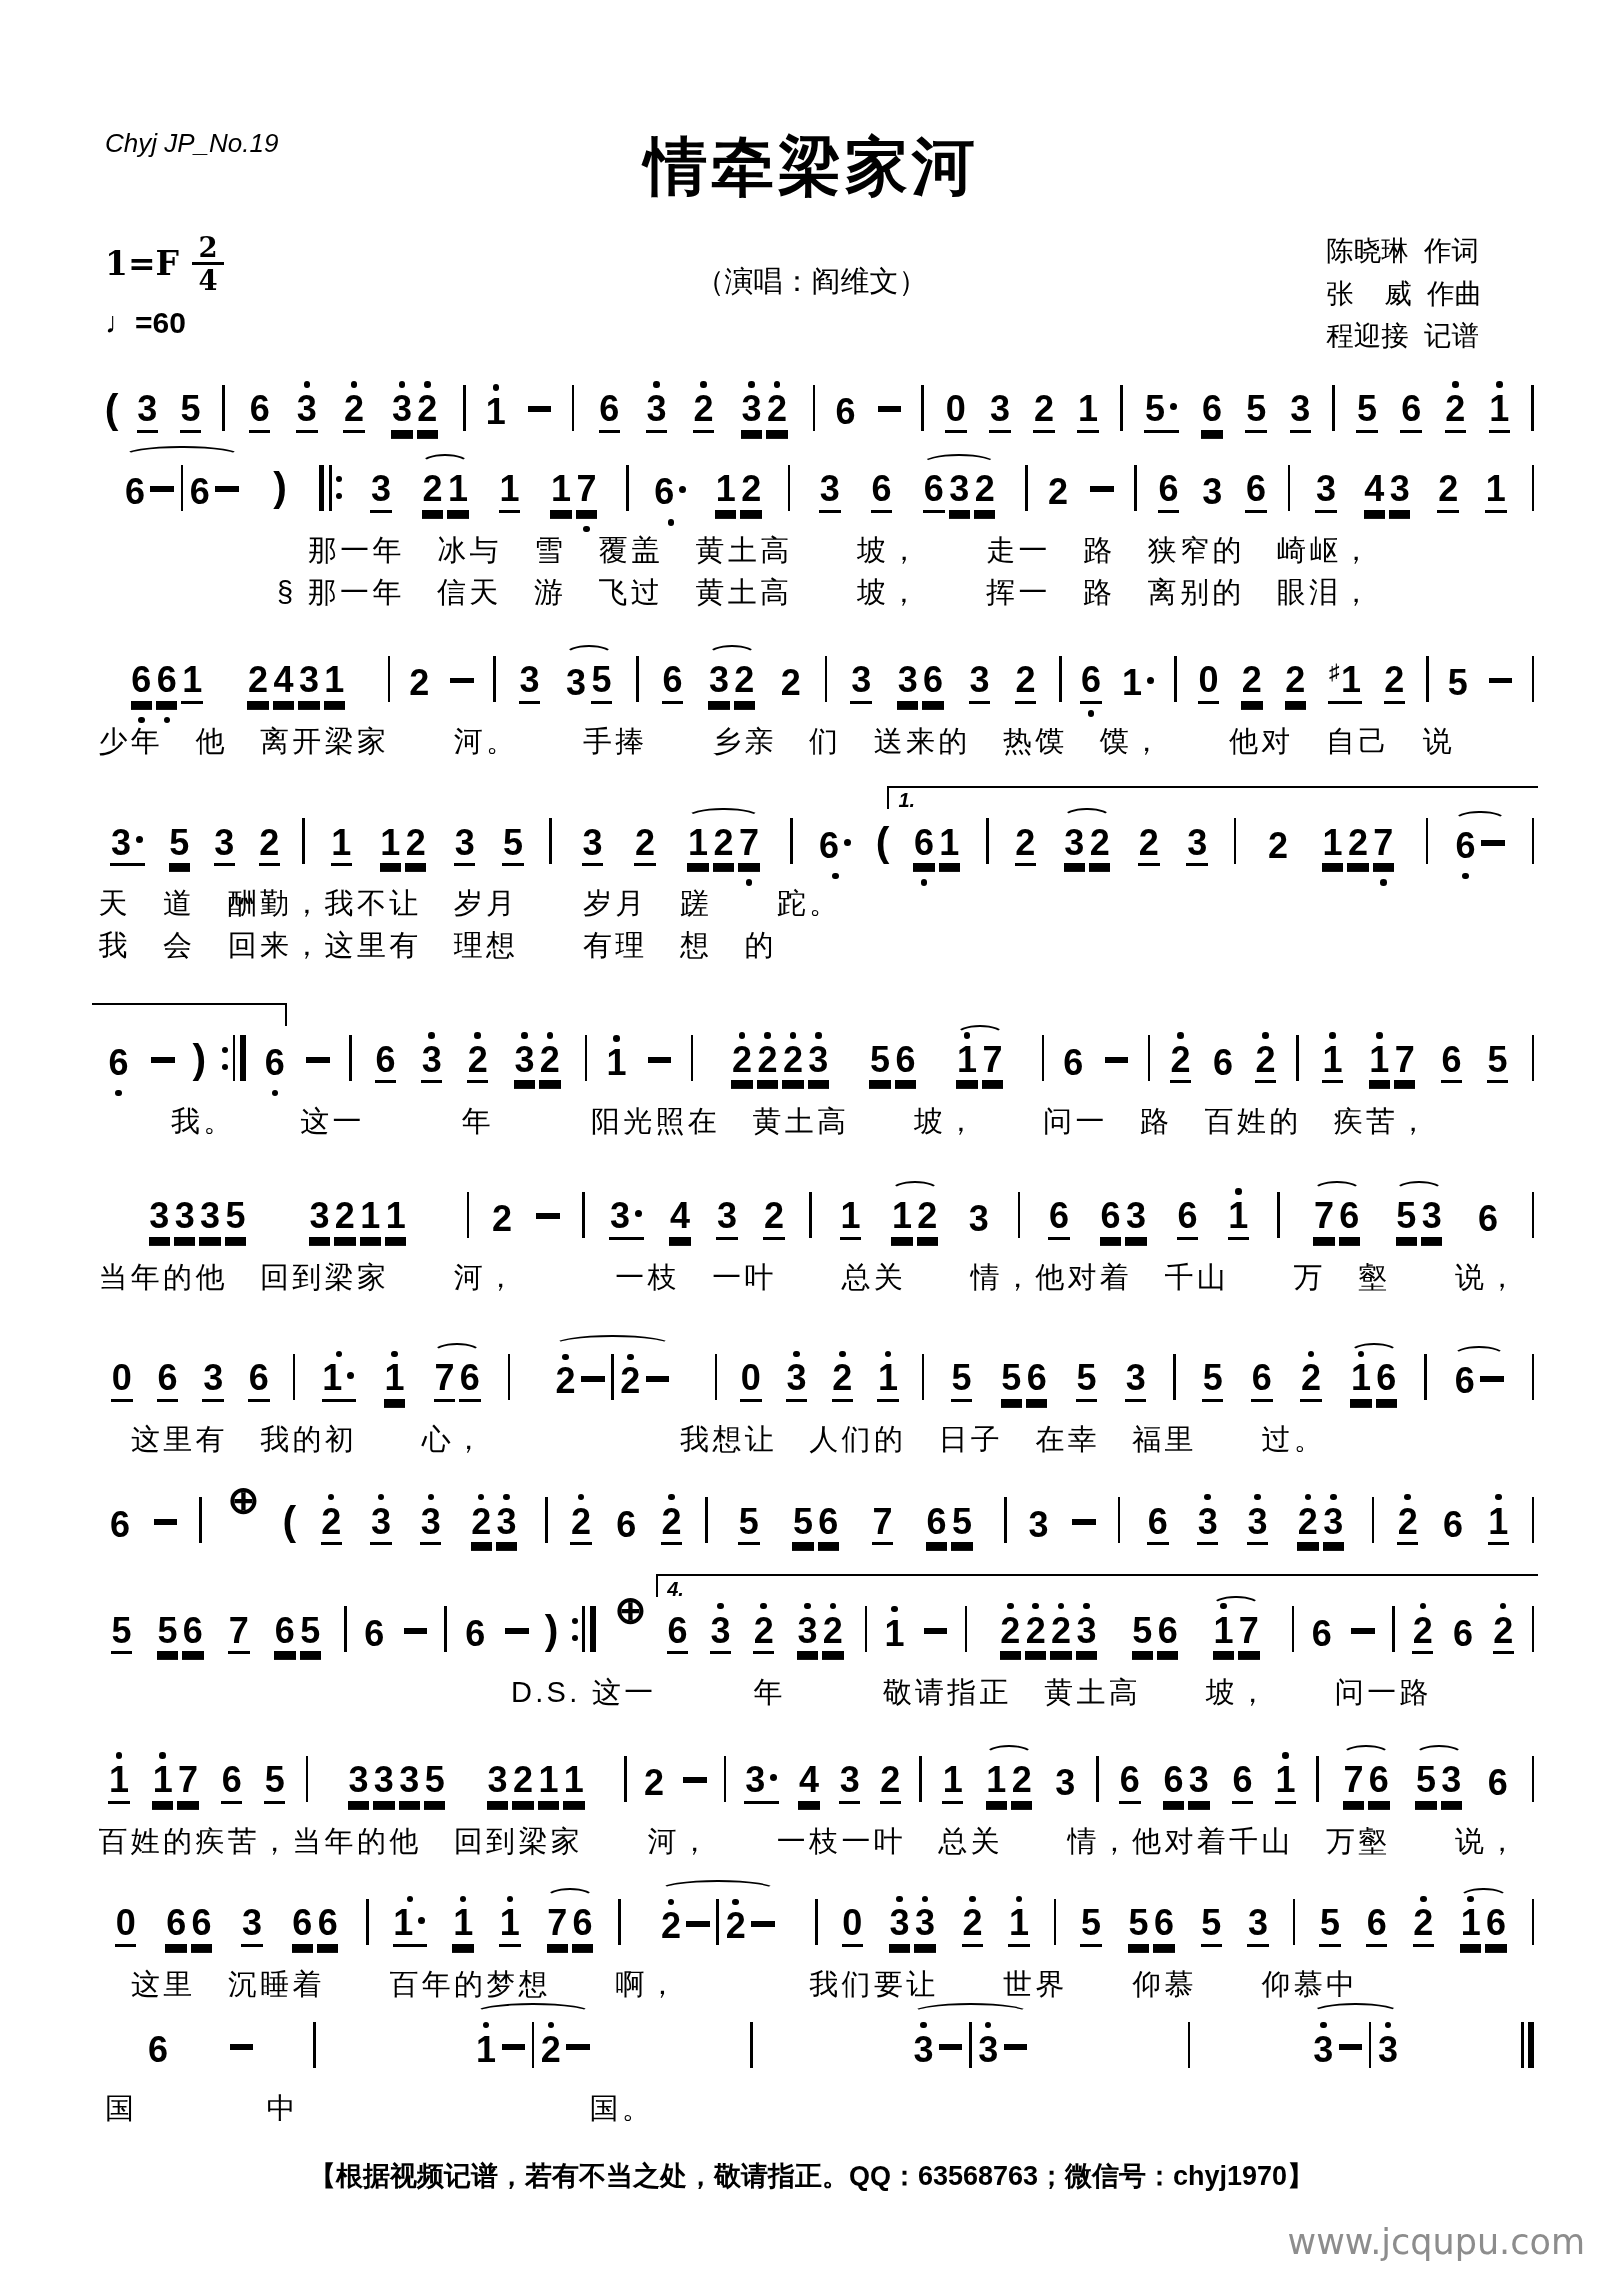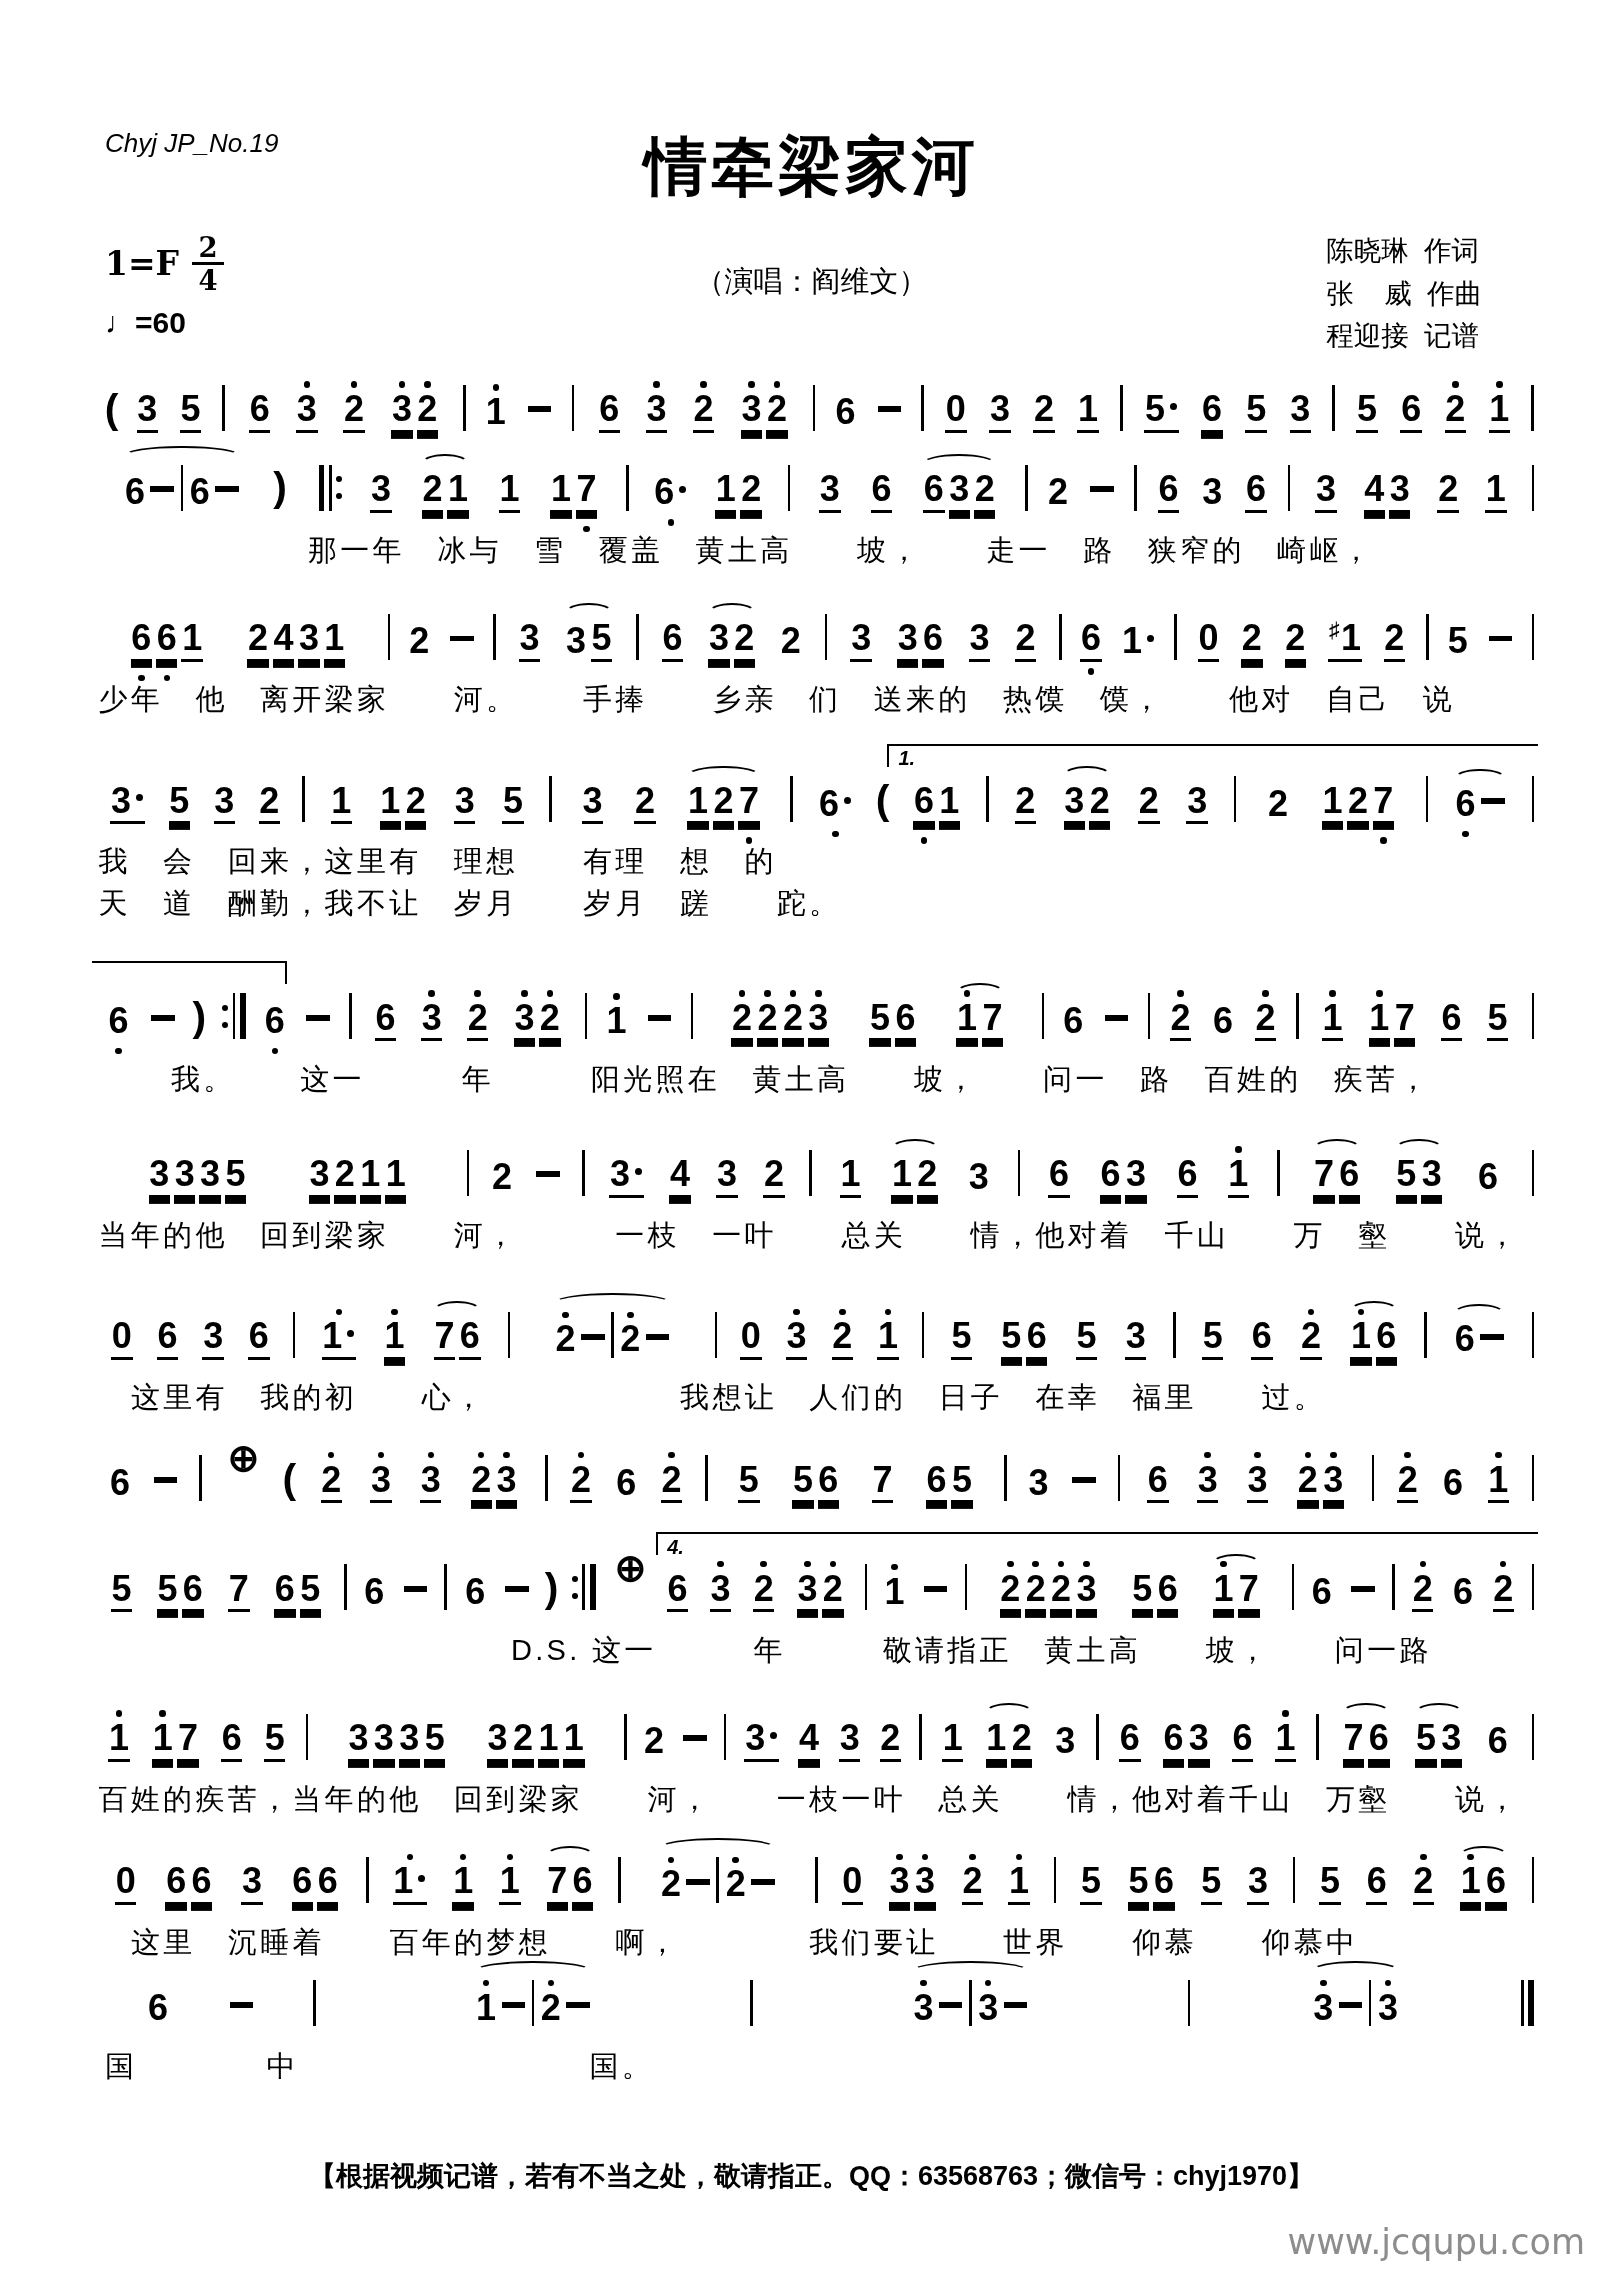--- a/index.html
+++ b/index.html
@@ -259,20 +259,21 @@
               <span class="n u2"><span class="da"></span><span class="g">3</span><span class="db"></span></span>
             </span>
             <span class="n u1"><span class="da"></span><span class="g">2</span><span class="db"></span></span>
             <span class="n u1"><span class="da"></span><span class="g">1</span><span class="db"></span></span>
           </span>
           <span class="bar">
             <i class="thin"></i>
           </span>
         </div>
         <div class="lyr" style="margin-left: 216px;">那一年　冰与　雪　覆盖　黄土高　　坡，　　走一　路　狭窄的　崎岖，</div>
+        <div class="lyr" style="margin-left: 185px;">§ 那一年　信天　游　飞过　黄土高　　坡，　　挥一　路　离别的　眼泪，</div>
       </div>
       <div class="sys" style="margin-top: 39px;">
         <div class="sys-line">
           <span class="measure" style="flex-grow: 7;">
             <span class="grp">
               <span class="n u2"><span class="da"></span><span class="g">6</span><span class="db">
                   <i></i>
                 </span></span>
               <span class="n u2"><span class="da"></span><span class="g">6</span><span class="db">
                   <i></i>
@@ -443,22 +444,22 @@
               <span class="n"><span class="da"></span><span class="g">6</span><span class="db">
                   <i></i>
                 </span></span>
               <span class="n dash"><span class="da"></span><span class="g"><i class="dl"></i></span><span class="db"></span></span>
             </span>
           </span>
           <span class="bar">
             <i class="thin"></i>
           </span>
         </div>
+        <div class="lyr" style="margin-left: 6.5px;">天　道　酬勤，我不让　岁月　　岁月　蹉　　跎。</div>
         <div class="lyr" style="margin-left: 6.5px;">我　会　回来，这里有　理想　　有理　想　的</div>
-        <div class="lyr" style="margin-left: 6.5px;">天　道　酬勤，我不让　岁月　　岁月　蹉　　跎。</div>
       </div>
       <div class="sys" style="margin-top: 65px;">
         <div class="volta hr" style="left: 0%; right: 86.5%;">
           <span></span>
         </div>
         <div class="sys-line">
           <span class="measure" style="flex-grow: 3;">
             <span class="n"><span class="da"></span><span class="g">6</span><span class="db">
                 <i></i>
               </span></span>

